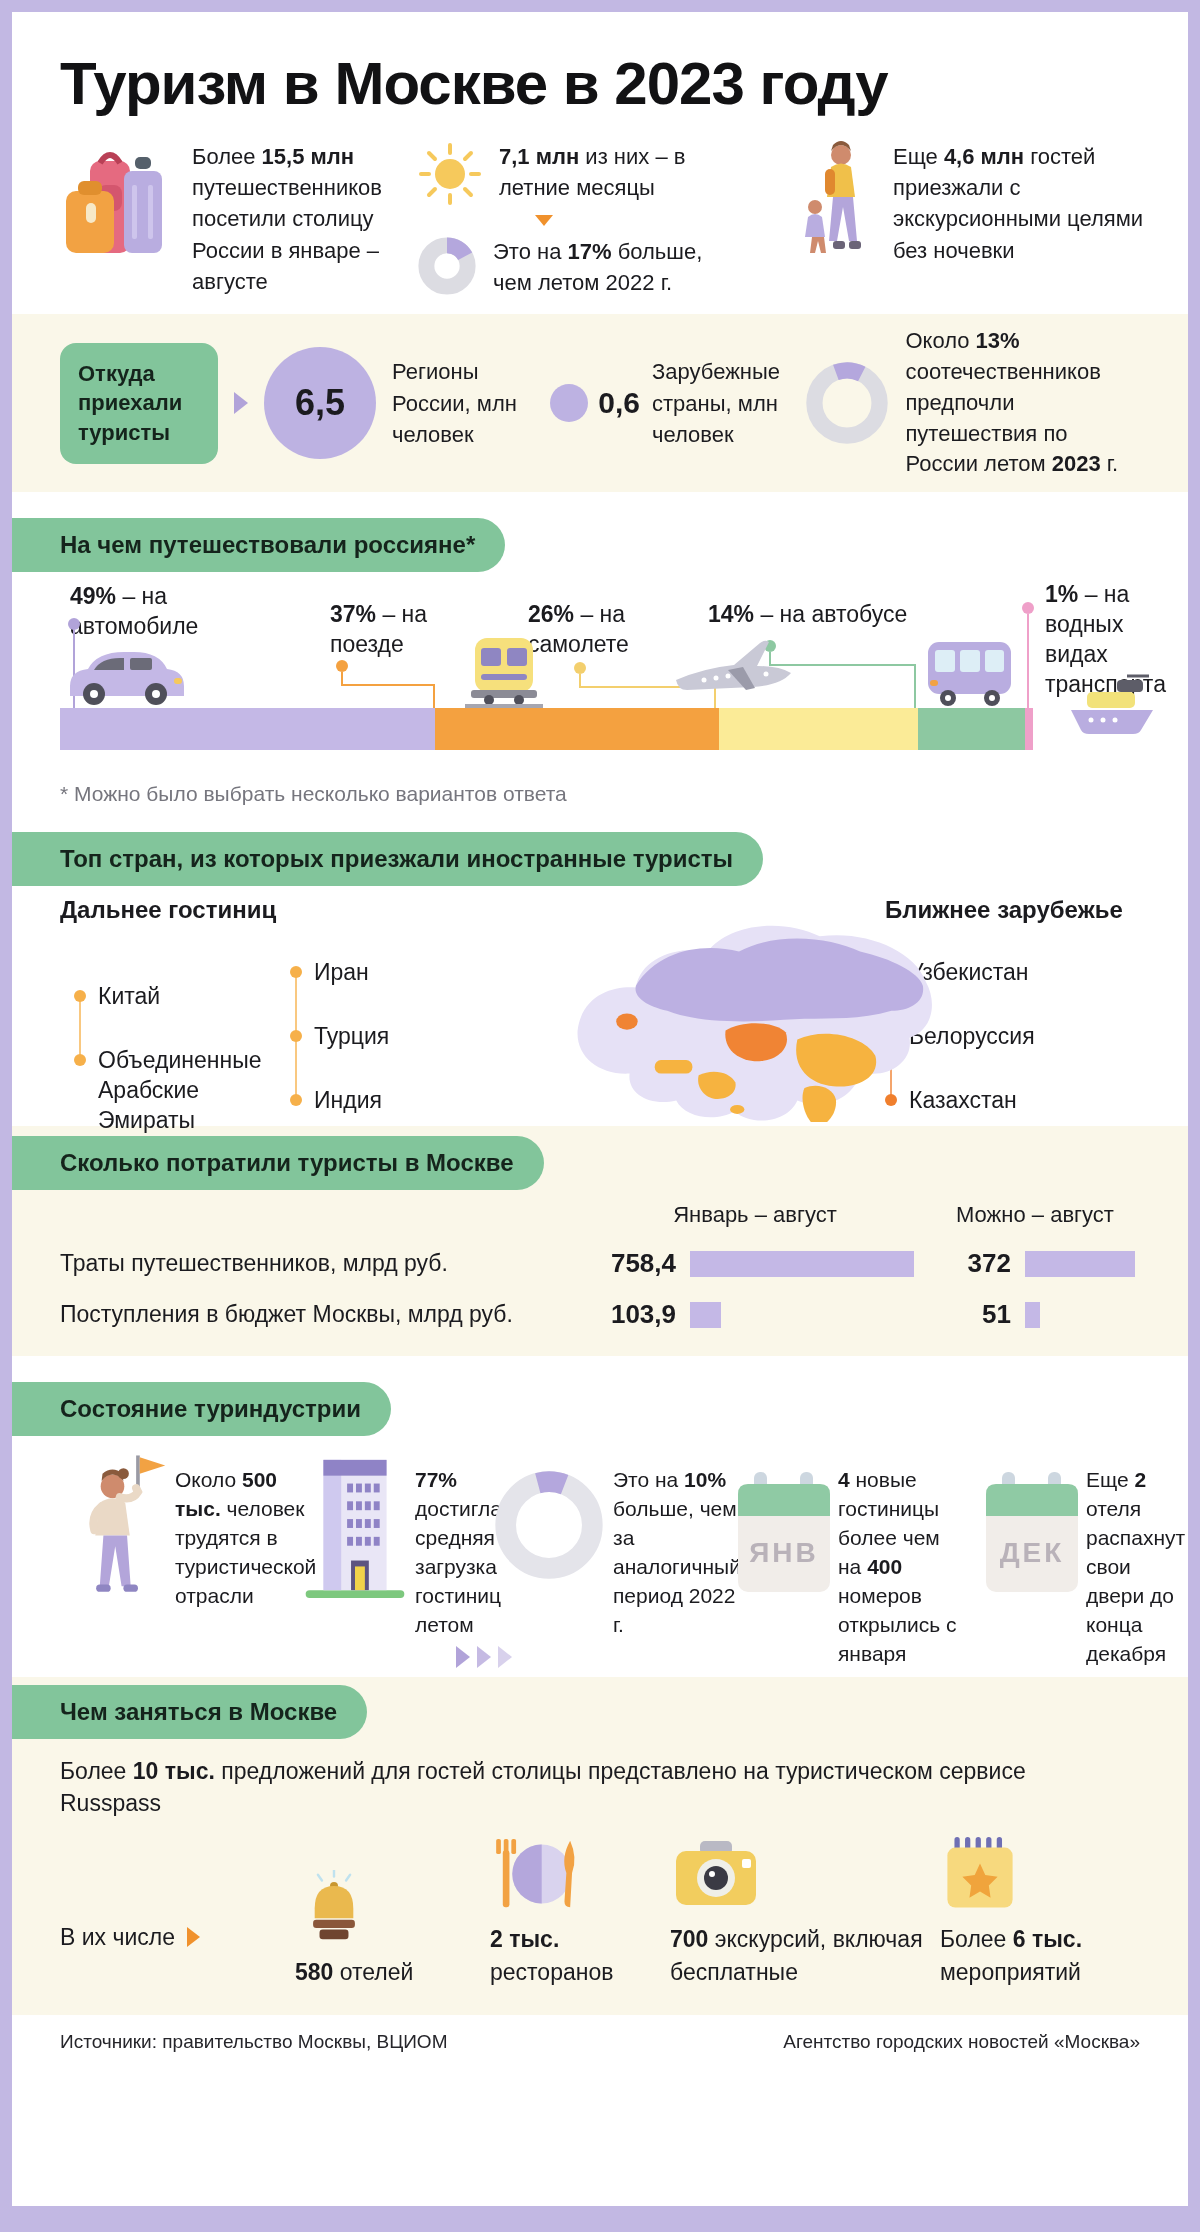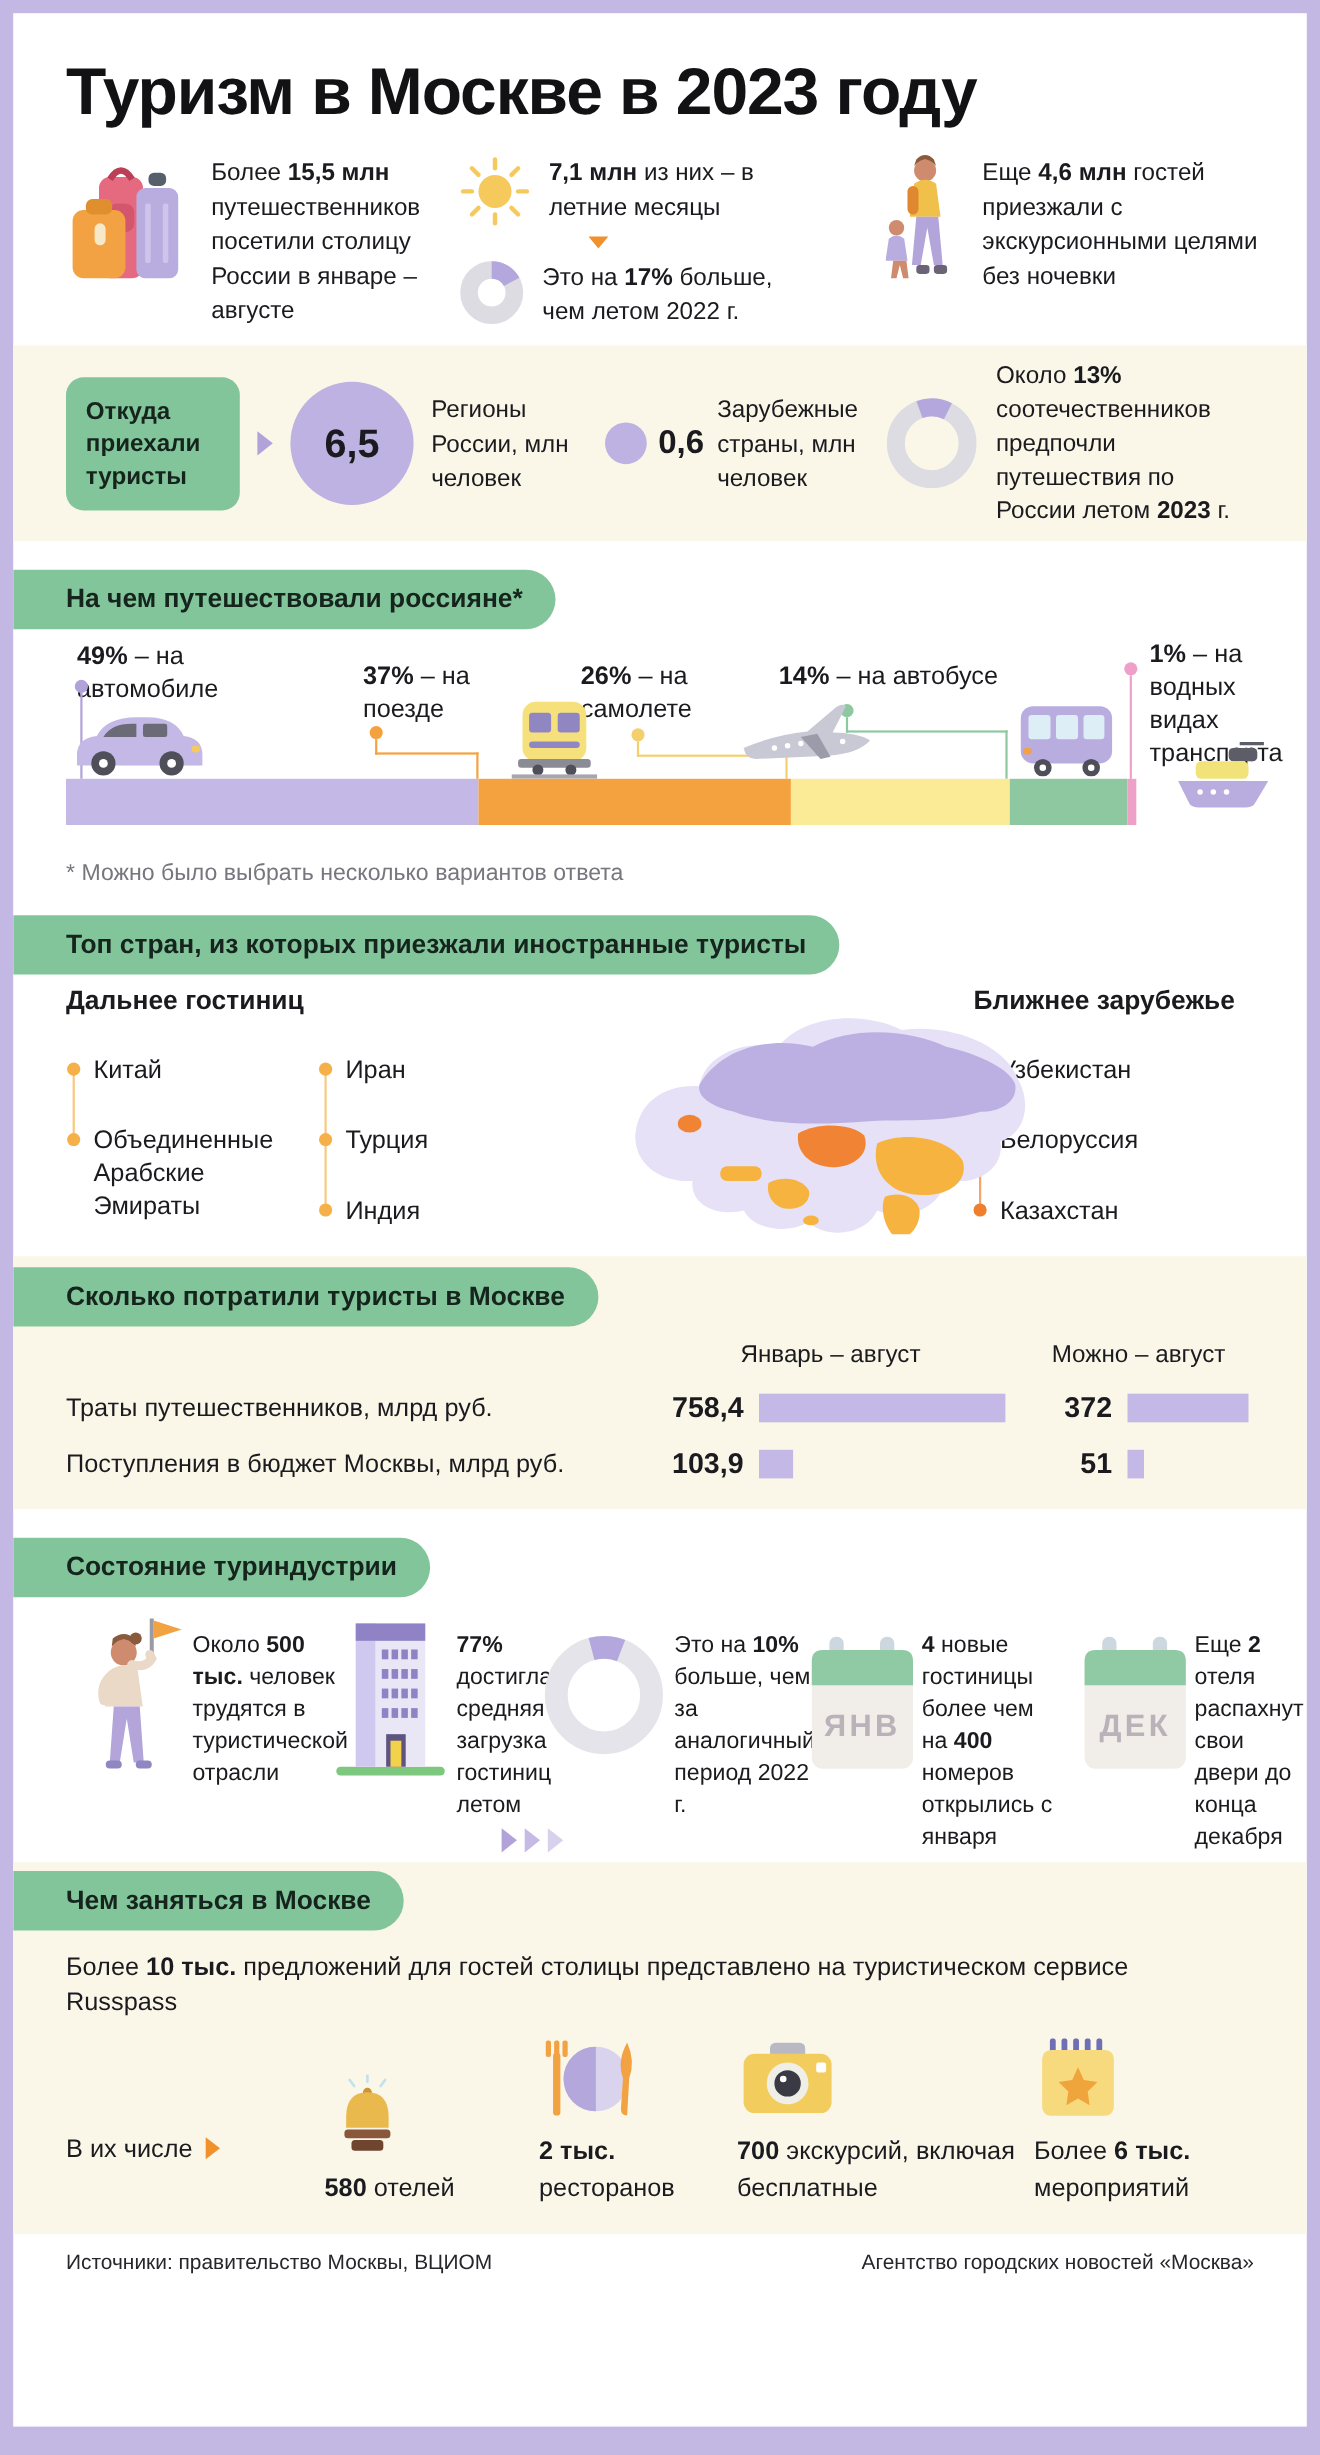--- a/index.html
+++ b/index.html
@@ -66,21 +66,21 @@
   .t-foot{margin:10px 48px 0;font-size:21px;color:#76767e;}
   
   .c-wrap{position:relative;margin:10px 48px 0;height:228px;}
   .c-head{position:absolute;top:0;font-size:24px;font-weight:700;}
   .c-list{position:absolute;top:62px;}
   .c-item{position:relative;padding-left:24px;font-size:23px;line-height:1.3;margin-bottom:34px;}
   .c-dot{position:absolute;left:0;top:8px;width:12px;height:12px;border-radius:50%;}
   .c-vline{position:absolute;width:2px;opacity:.7;}
   .c-map{position:absolute;left:468px;top:0;}
   
-  .s-spend{margin-top:18px;padding:10px 0 26px;}
+  .s-spend{margin-top:2px;padding:10px 0 26px;}
   .sp-grid{display:grid;grid-template-columns:520px 110px 240px 95px 115px;
     padding:0 48px;margin-top:12px;row-gap:20px;align-items:center;}
   .sp-h{font-size:22px;color:#1b1b1f;}
   .sp-h.h1{grid-column:2/4;text-align:center;}
   .sp-h.h2{grid-column:4/6;text-align:center;}
   .sp-label{font-size:23px;}
   .sp-val{font-size:26px;font-weight:700;text-align:right;padding-right:14px;white-space:nowrap;}
   .sp-bar{height:26px;background:#c4b8e6;}
   
   .cards{display:flex;justify-content:space-between;margin:14px 48px 0;position:relative;}
@@ -280,21 +280,21 @@
     </div>
   </div>
   <div class="t-foot">* Можно было выбрать несколько вариантов ответа</div>
 
   
   <div class="pill">Топ стран, из которых приезжали иностранные туристы</div>
   <div class="c-wrap">
     <div class="c-head" style="left:0;">Дальнее гостиниц</div>
     <div class="c-head" style="left:825px;">Ближнее зарубежье</div>
 
-    <div class="c-list" style="left:1px;width:165px;">
+    <div class="c-list" style="left:14px;width:165px;margin-top:24px;">
       <div class="c-vline" style="left: 5px; top: 12px; height: 64px; background: rgb(246, 176, 74);"></div>
       <div class="c-item"><span class="c-dot" style="background: rgb(246, 176, 74);"></span><span>Китай</span></div>
       <div class="c-item"><span class="c-dot" style="background: rgb(246, 176, 74);"></span><span>Объединенные Арабские Эмираты</span></div>
     </div>
     <div class="c-list" style="left:230px;width:140px;">
       <div class="c-vline" style="left: 5px; top: 12px; height: 128px; background: rgb(246, 176, 74);"></div>
       <div class="c-item"><span class="c-dot" style="background: rgb(246, 176, 74);"></span><span>Иран</span></div>
       <div class="c-item"><span class="c-dot" style="background: rgb(246, 176, 74);"></span><span>Турция</span></div>
       <div class="c-item"><span class="c-dot" style="background: rgb(246, 176, 74);"></span><span>Индия</span></div>
     </div>

